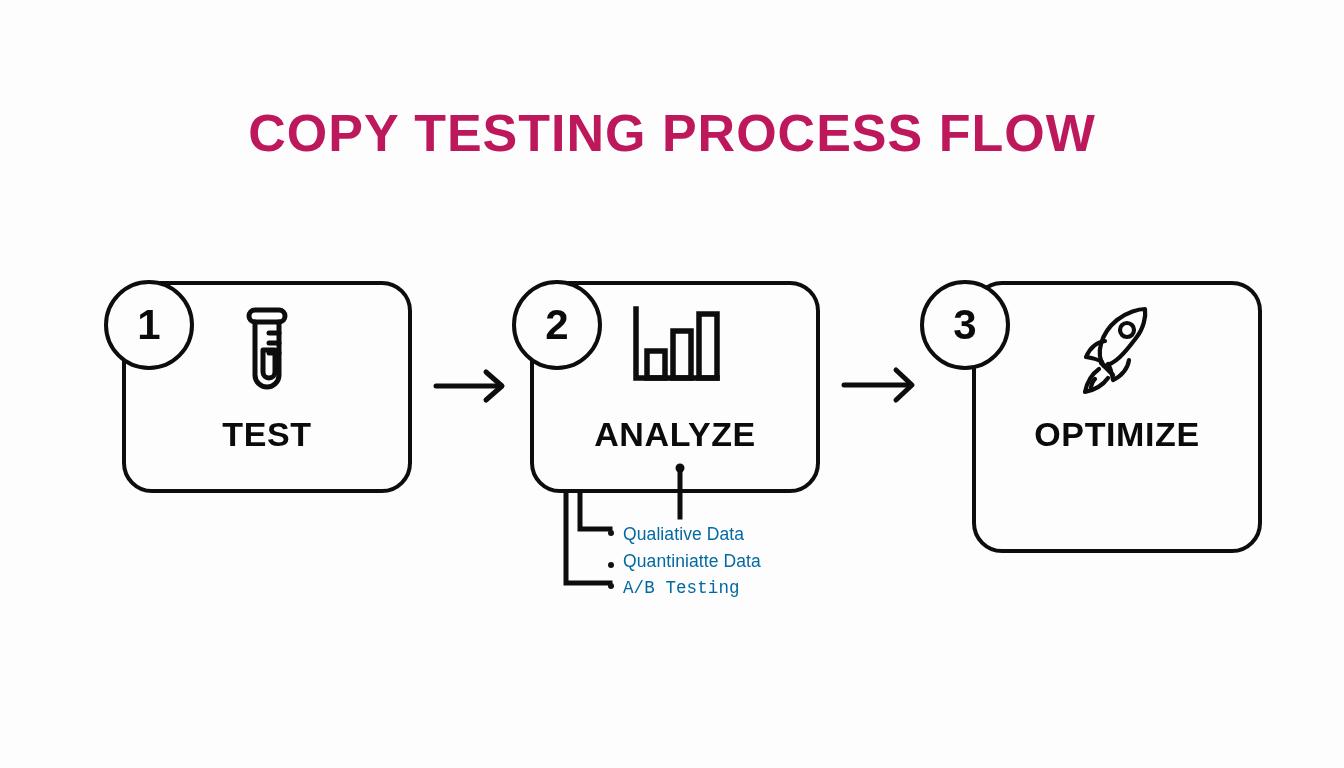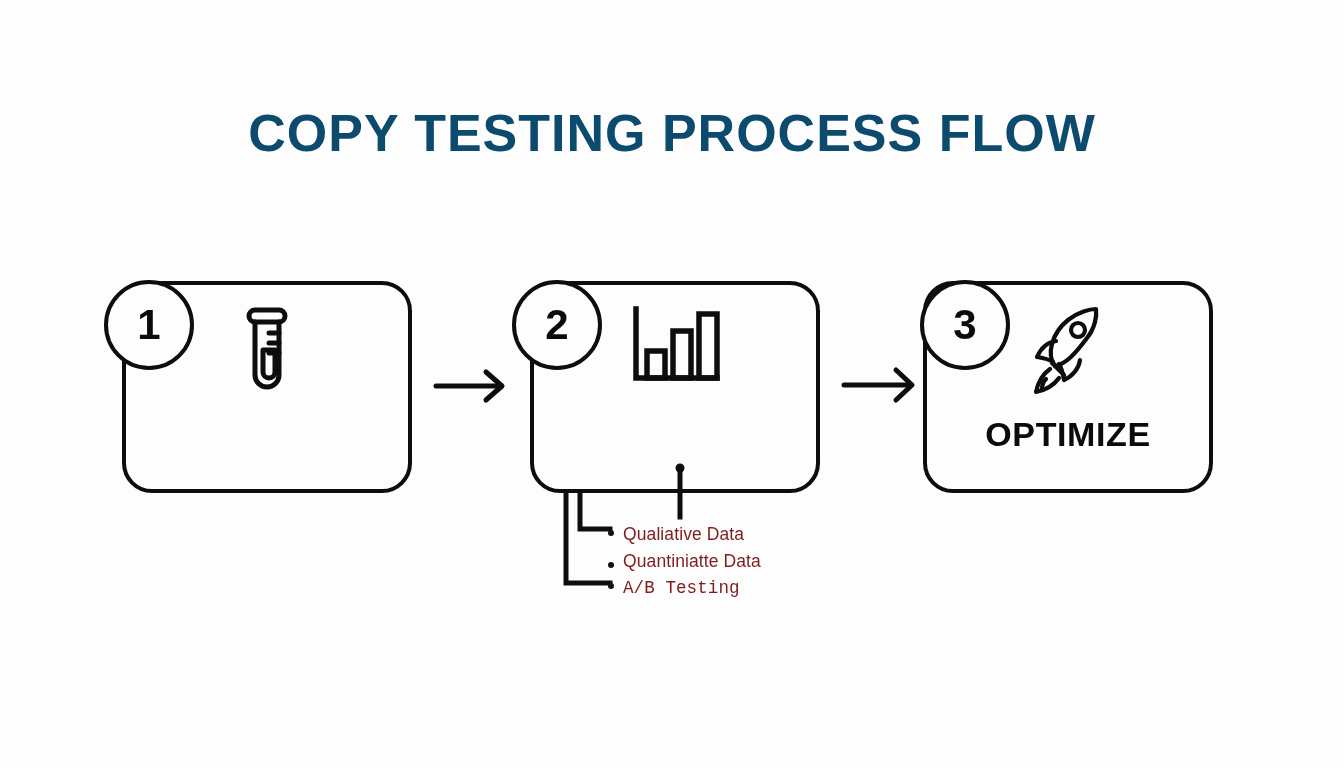--- a/index.html
+++ b/index.html
@@ -23,35 +23,35 @@
   #title {
     position: absolute;
     left: 0;
     top: 103px;
     width: 1344px;
     text-align: center;
     font-family: "Liberation Sans", sans-serif;
     font-size: 52px;
     font-weight: bold;
     letter-spacing: 1.0px;
-    color: #0c4a6e;
+    color: #be185d;
     white-space: nowrap;
   }
 
   
   .step-box {
     position: absolute;
     box-sizing: border-box;
     border: 4px solid #0d0d0d;
     border-radius: 30px;
     background: #fdfdfd;
   }
   #box-1 { left: 122px;  top: 281px; width: 290px; height: 212px; }
   #box-2 { left: 530px;  top: 281px; width: 290px; height: 212px; }
-  #box-3 { left: 923px;  top: 281px; width: 290px; height: 212px; }
+  #box-3 { left: 972px;  top: 281px; width: 290px; height: 272px; }
 
   .step-label {
     position: absolute;
     left: 0;
     width: 100%;
     top: 130px;
     text-align: center;
     font-size: 34px;
     font-weight: bold;
     letter-spacing: 0.6px;
@@ -98,21 +98,21 @@
     top: 455px;
     pointer-events: none;
   }
 
   .bullet-row {
     position: absolute;
     display: flex;
     align-items: baseline;
     white-space: nowrap;
     font-size: 17.5px;
-    color: #7f1d1d;
+    color: #0369a1;
     letter-spacing: 0.1px;
   }
   #bullet-0 { left: 608px; top: 524px; }
   #bullet-1 { left: 608px; top: 551px; align-items: flex-end; }
   #bullet-2 { left: 608px; top: 578px; font-family: Liberation Mono, monospace; }
 
   .bullet-dot {
     display: inline-block;
     width: 6px;
     height: 6px;
@@ -139,20 +139,21 @@
 
         <path d="M20 19 V72 a12 12 0 0 0 24 0 V19"></path>
 
         <line x1="44" y1="30" x2="34" y2="30"></line>
         <line x1="44" y1="40" x2="34" y2="40"></line>
         <line x1="44" y1="50" x2="34" y2="50"></line>
 
         <path d="M28 47 V69 a6 6 0 0 0 12 0 V47 Z"></path>
       </svg>
     </div>
+    <div class="step-label">TEST</div>
   </div>
   <div class="num-badge" id="badge-1">
     <span>1</span>
   </div>
 
   <div class="flow-arrow" id="arrow-1">
     <svg width="84" height="36" viewBox="0 0 84 36" fill="none" stroke="#0d0d0d" stroke-width="5" stroke-linecap="round" stroke-linejoin="round">
       <line x1="4" y1="18" x2="68" y2="18"></line>
       <polyline points="54,4 70,18 54,32"></polyline>
     </svg>
@@ -162,20 +163,21 @@
     <div class="step-icon">
       <svg width="100" height="88" viewBox="0 0 100 88" fill="none" stroke="#0d0d0d" stroke-width="5.5" stroke-linecap="square" stroke-linejoin="miter">
 
         <polyline points="11,6 11,75 92,75"></polyline>
 
         <rect x="22" y="48" width="18" height="27"></rect>
         <rect x="48" y="28" width="18" height="47"></rect>
         <rect x="74" y="11" width="18" height="64"></rect>
       </svg>
     </div>
+    <div class="step-label">ANALYZE</div>
   </div>
   <div class="num-badge" id="badge-2">
     <span>2</span>
   </div>
 
   <div class="flow-arrow" id="arrow-2">
     <svg width="92" height="46" viewBox="0 0 92 46" fill="none" stroke="#0d0d0d" stroke-width="5" stroke-linecap="round" stroke-linejoin="round">
       <line x1="4" y1="25" x2="70" y2="25"></line>
       <polyline points="56,10 72,25 56,40"></polyline>
     </svg>

